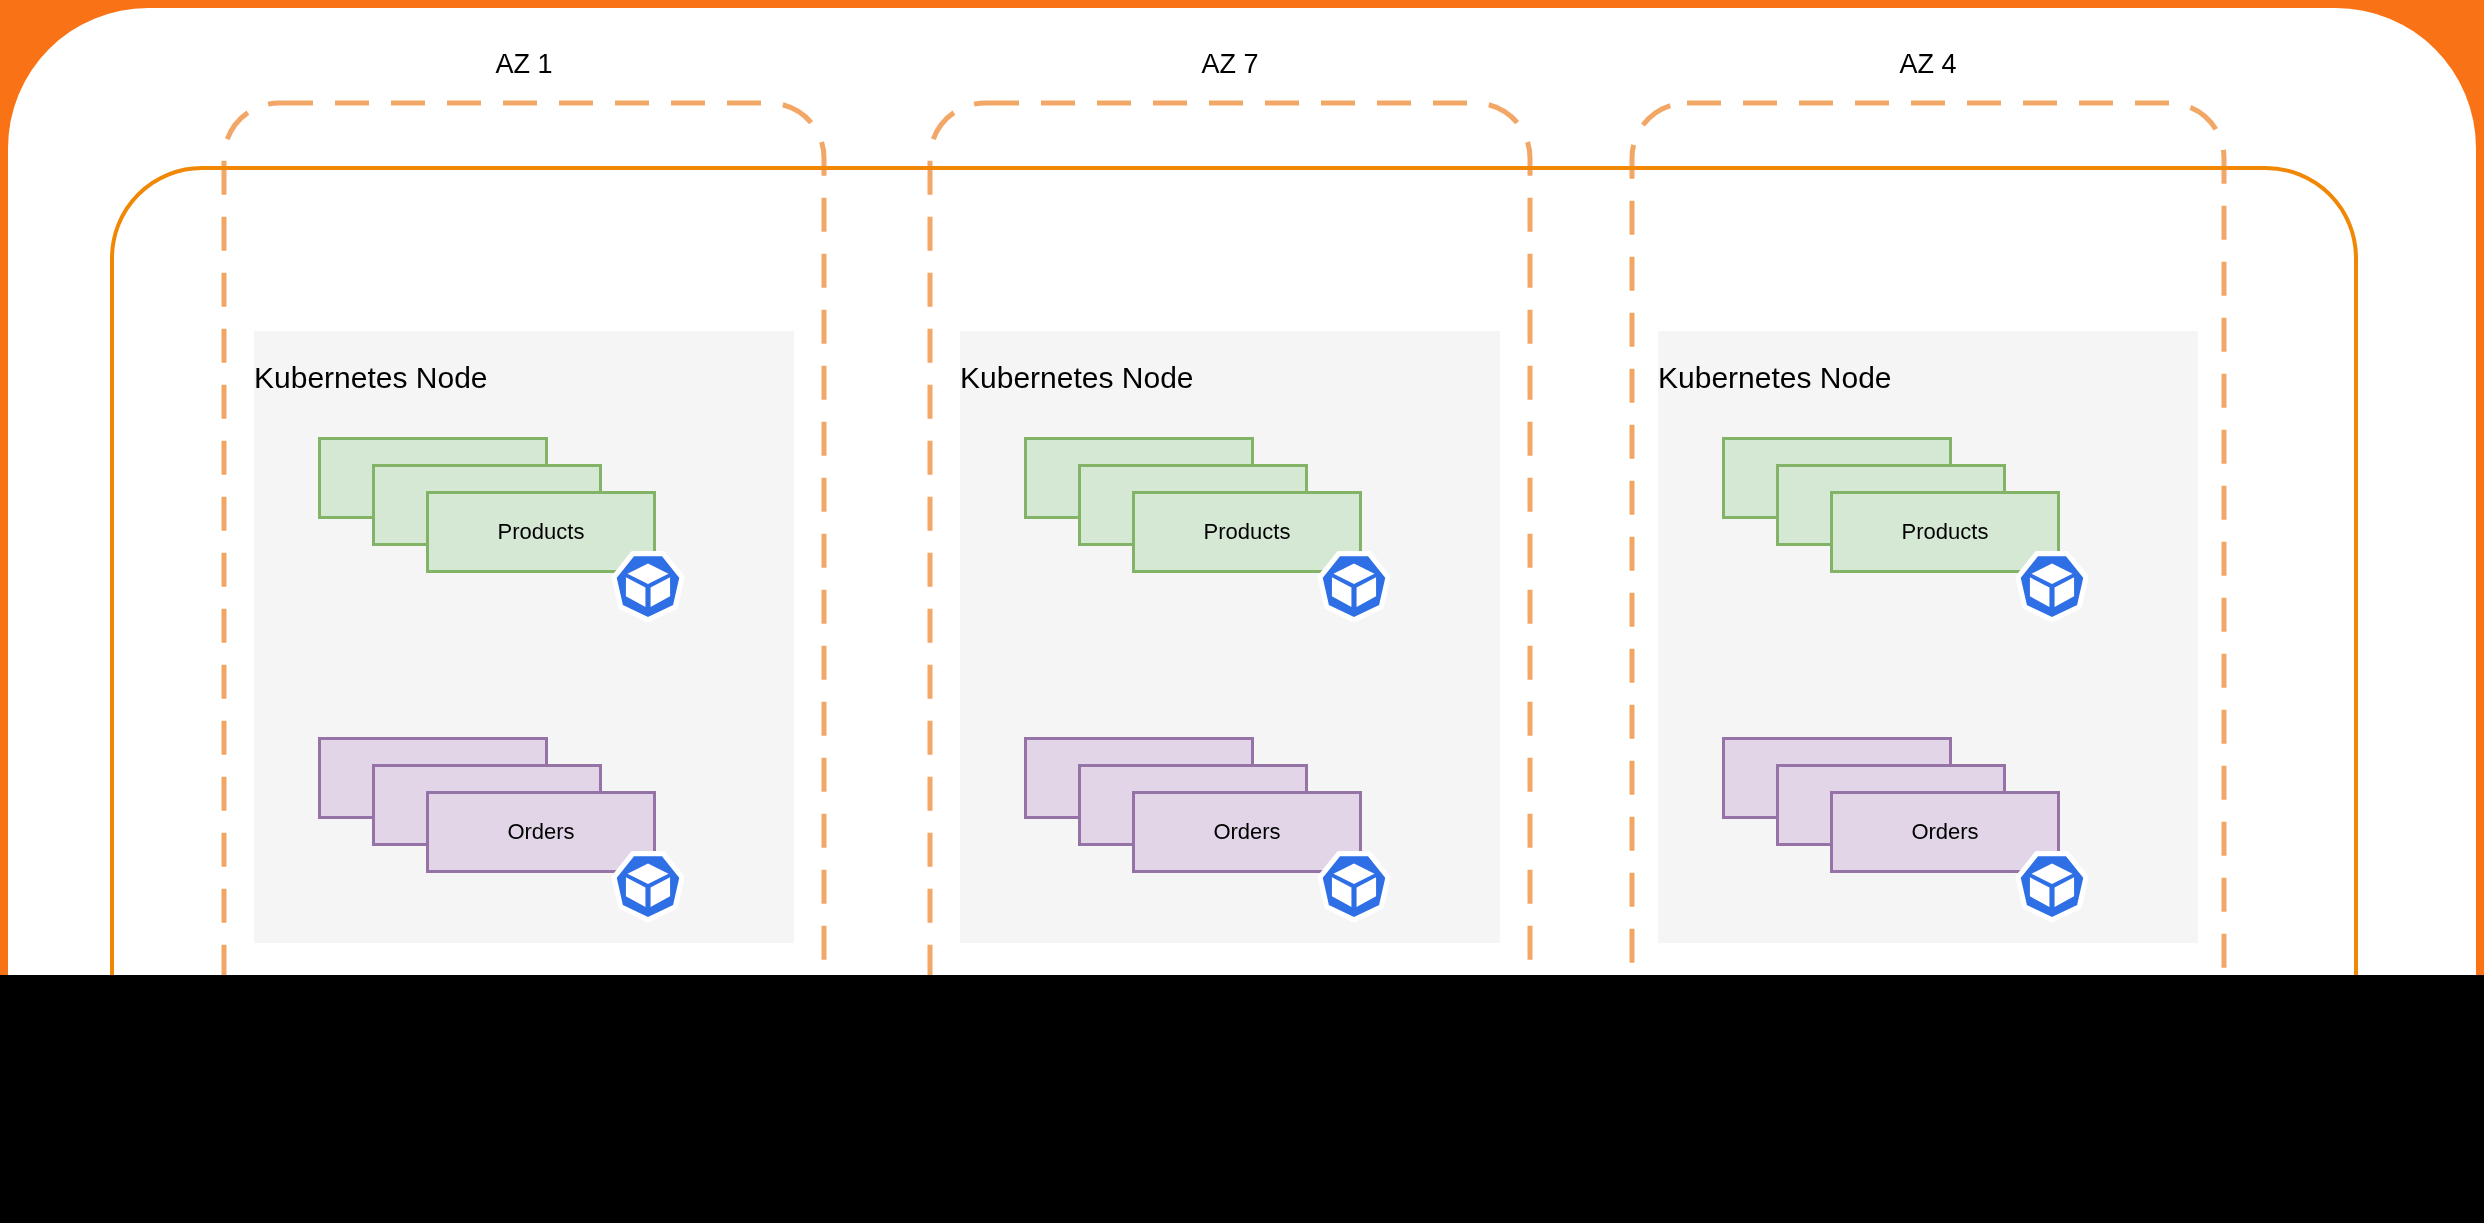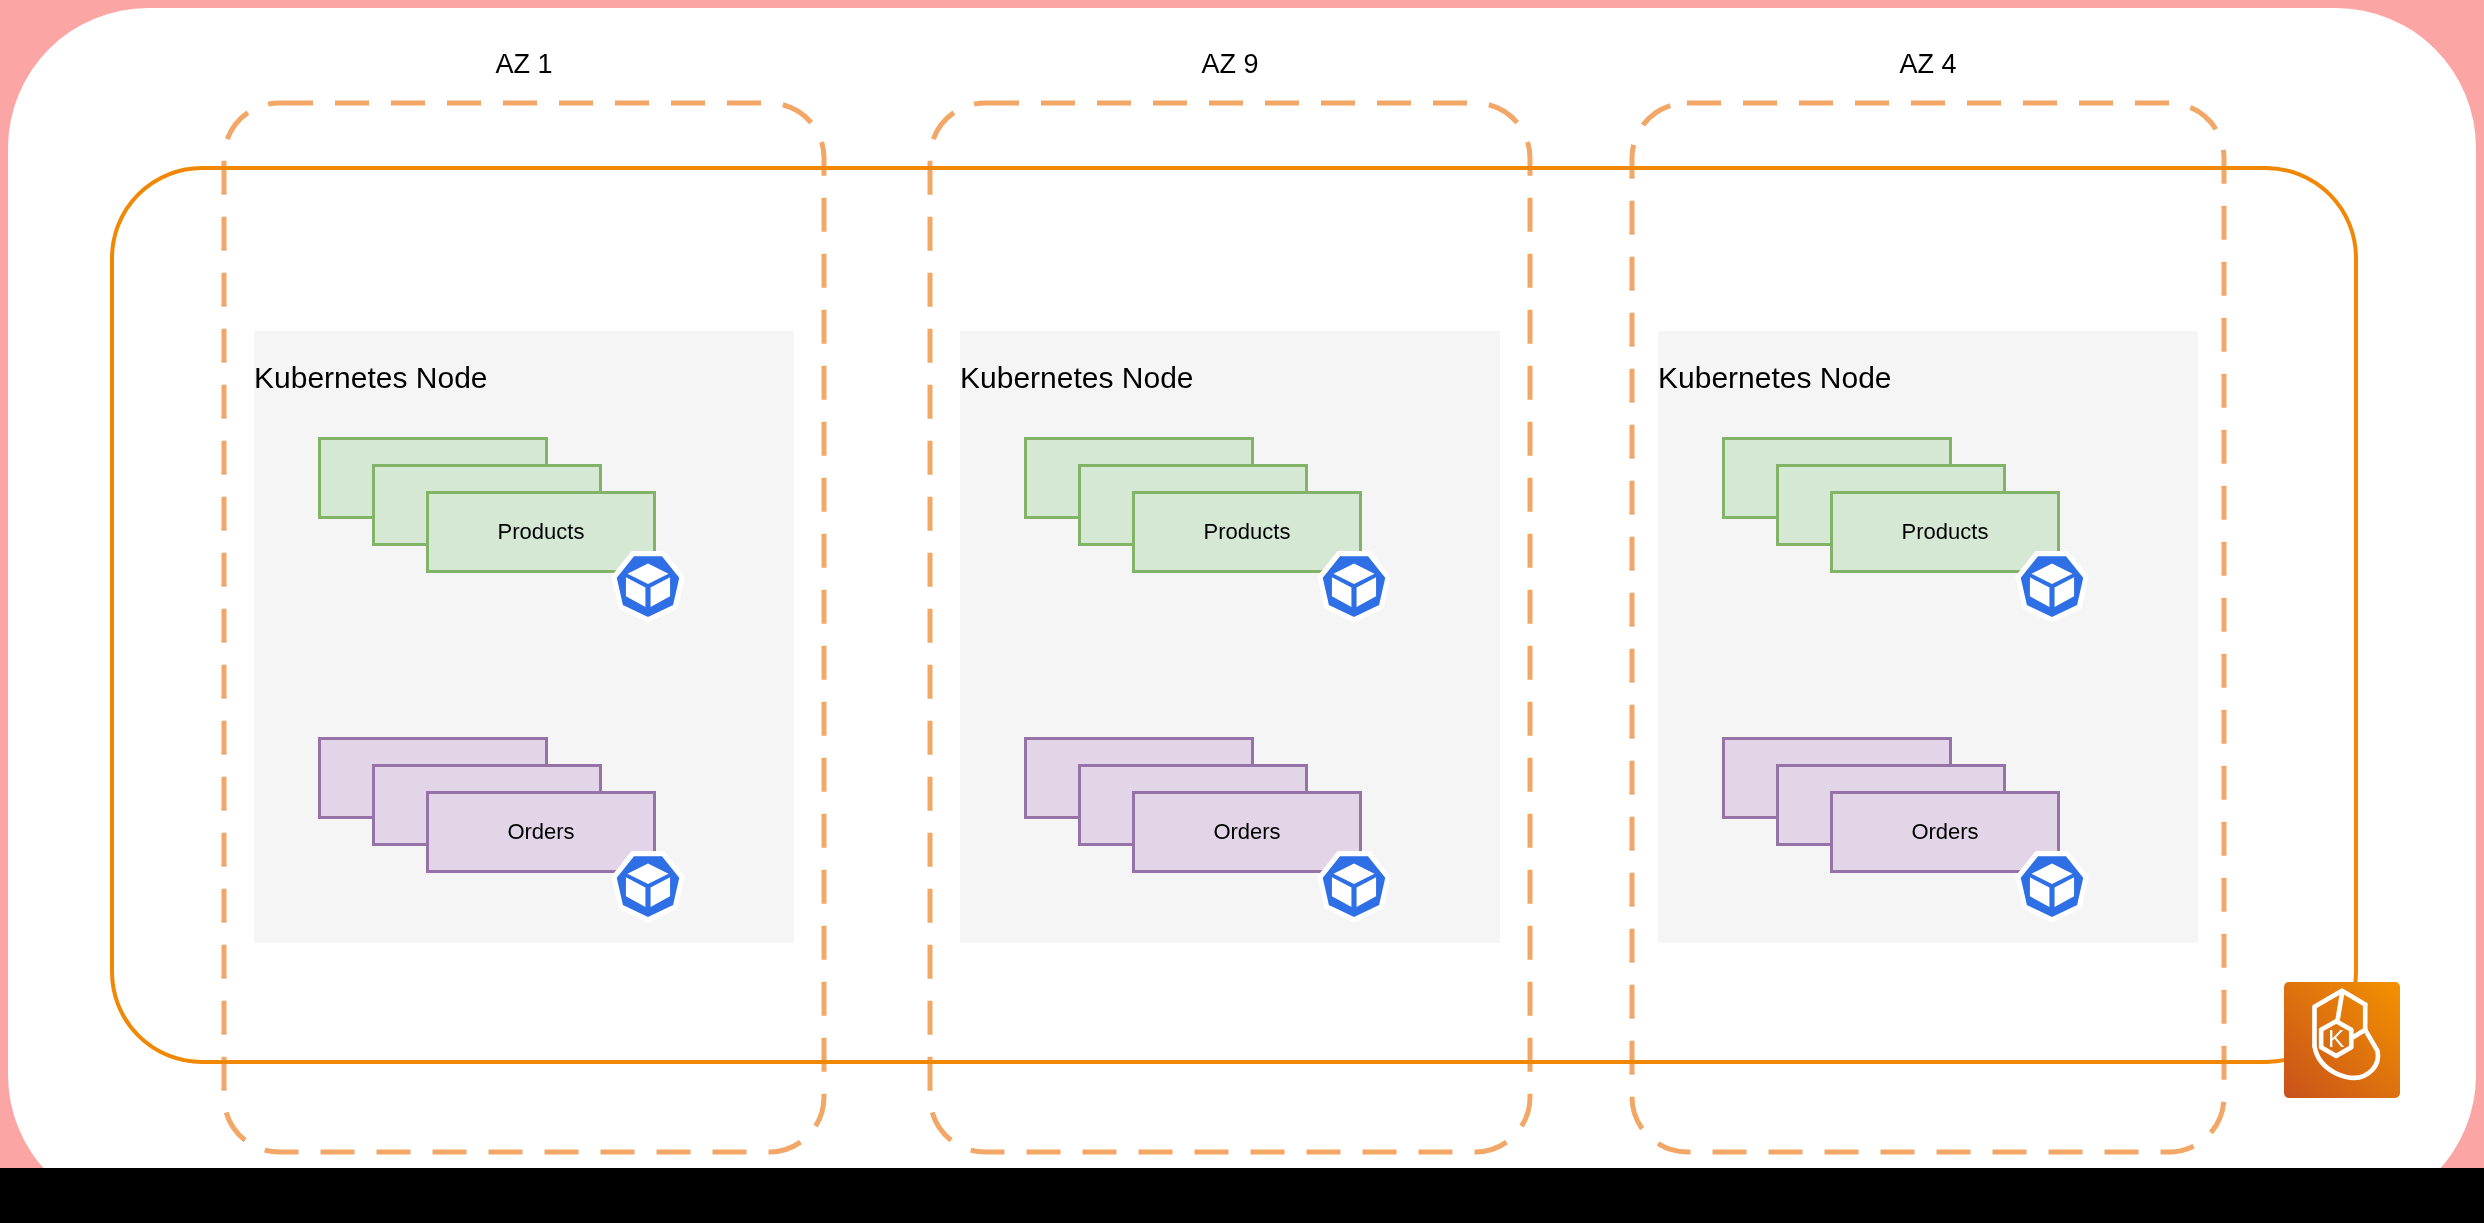--- a/index.html
+++ b/index.html
@@ -6,22 +6,22 @@
     margin: 0;
     padding: 0;
     background: #000;
     width: 2484px;
     height: 1223px;
     font-family: "Liberation Sans", "DejaVu Sans", sans-serif;
   }
   #canvas {
     position: relative;
     width: 2484px;
-    height: 1168px;
-    background: #fca5a5;
+    height: 975px;
+    background: #f97316;
     overflow: hidden;
   }
   .card {
     position: absolute;
     left: 8px; top: 8px;
     width: 2468px; height: 1207px;
     background: #ffffff;
     border-radius: 140px;
   }
   #boundary-layer {
@@ -156,21 +156,21 @@
           <polygon points="37,71 63.6,58.2 70.1,29.4 51.8,6.4 22.2,6.4 3.9,29.4 10.4,58.2" stroke="#ffffff" stroke-width="5" stroke-linejoin="round" fill="#2E6FE5"></polygon>
           <polygon points="37,16 57,26 37,36 17,26" fill="#ffffff"></polygon>
           <polygon points="15.5,29.5 15.5,48 34.5,58.5 34.5,39.5" fill="#ffffff"></polygon>
           <polygon points="58.5,29.5 58.5,48 39.5,58.5 39.5,39.5" fill="#ffffff"></polygon>
         </svg>
       </div>
     </div>
   </div>
 
   <div class="az" style="left:930px;width:600px">
-    <div class="az-label">AZ 9</div>
+    <div class="az-label">AZ 7</div>
     <div class="node">
       <div class="node-title">Kubernetes Node</div>
       <div class="stack products">
         <div class="layer l0"></div>
         <div class="layer l1"></div>
         <div class="layer l2">
           <span class="layer-label">Products</span>
         </div>
         <svg class="pod-icon" viewBox="0 0 74 74">
           <polygon points="37,71 63.6,58.2 70.1,29.4 51.8,6.4 22.2,6.4 3.9,29.4 10.4,58.2" stroke="#ffffff" stroke-width="5" stroke-linejoin="round" fill="#2E6FE5"></polygon>

